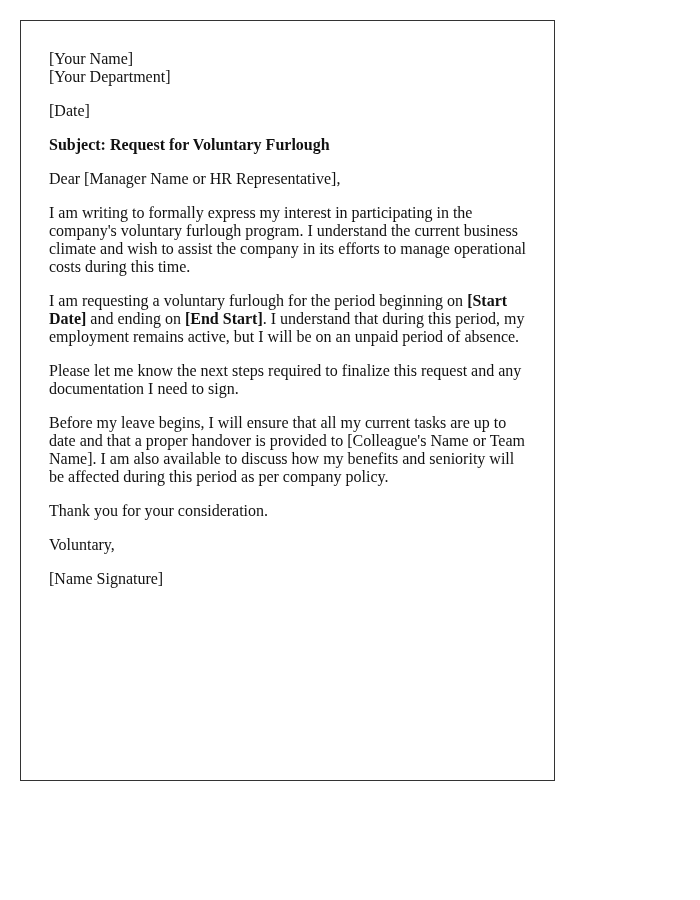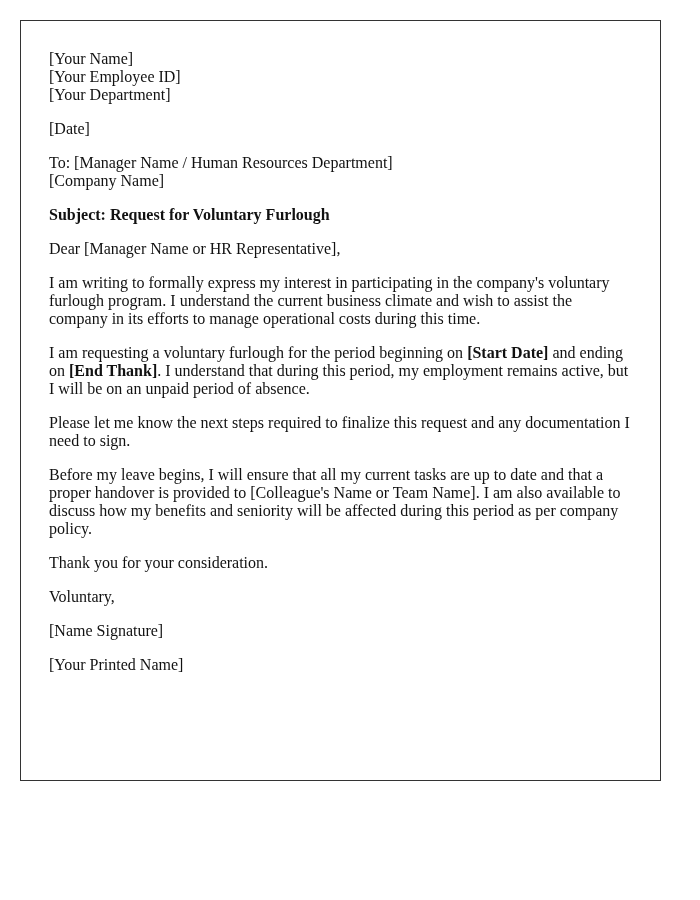--- a/index.html
+++ b/index.html
@@ -7,21 +7,21 @@
       padding: 0;
       background: #ffffff;
       width: 700px;
       height: 900px;
       overflow: hidden;
     }
     .letter {
       position: absolute;
       left: 20px;
       top: 20px;
-      width: 641px;
+      width: 535px;
       height: 761px;
       box-sizing: border-box;
       border: 1px solid #333333;
       padding: 29px 28px 20px 28px;
       font-family: "Liberation Serif", "DejaVu Serif", serif;
       font-size: 16px;
       line-height: 18px;
       color: #111111;
     }
     .letter p {
@@ -36,43 +36,37 @@
     b {
       font-weight: bold;
     }
   </style>
 </head>
 <body>
 
 <div class="letter">
   <p class="block">
     <span>[Your Name]</span>
-    <span>[Your Employee ID]</span>
     <span>[Your Department]</span>
   </p>
 
   <p>[Date]</p>
 
-  <p class="block">
-    <span>To: [Manager Name / Human Resources Department]</span>
-    <span>[Company Name]</span>
-  </p>
 
   <p class="subject">Subject: Request for Voluntary Furlough</p>
 
   <p>Dear [Manager Name or HR Representative],</p>
 
   <p>I am writing to formally express my interest in participating in the company's voluntary furlough program. I understand the current business climate and wish to assist the company in its efforts to manage operational costs during this time.</p>
 
-  <p><span>I am requesting a voluntary furlough for the period beginning on </span><b>[Start Date]</b><span> and ending on </span><b>[End Thank]</b><span>. I understand that during this period, my employment remains active, but I will be on an unpaid period of absence.</span></p>
+  <p><span>I am requesting a voluntary furlough for the period beginning on </span><b>[Start Date]</b><span> and ending on </span><b>[End Start]</b><span>. I understand that during this period, my employment remains active, but I will be on an unpaid period of absence.</span></p>
 
   <p>Please let me know the next steps required to finalize this request and any documentation I need to sign.</p>
 
   <p>Before my leave begins, I will ensure that all my current tasks are up to date and that a proper handover is provided to [Colleague's Name or Team Name]. I am also available to discuss how my benefits and seniority will be affected during this period as per company policy.</p>
 
   <p>Thank you for your consideration.</p>
 
   <p>Voluntary,</p>
 
   <p>[Name Signature]</p>
 
-  <p>[Your Printed Name]</p>
 </div>
 
 </body></html>

